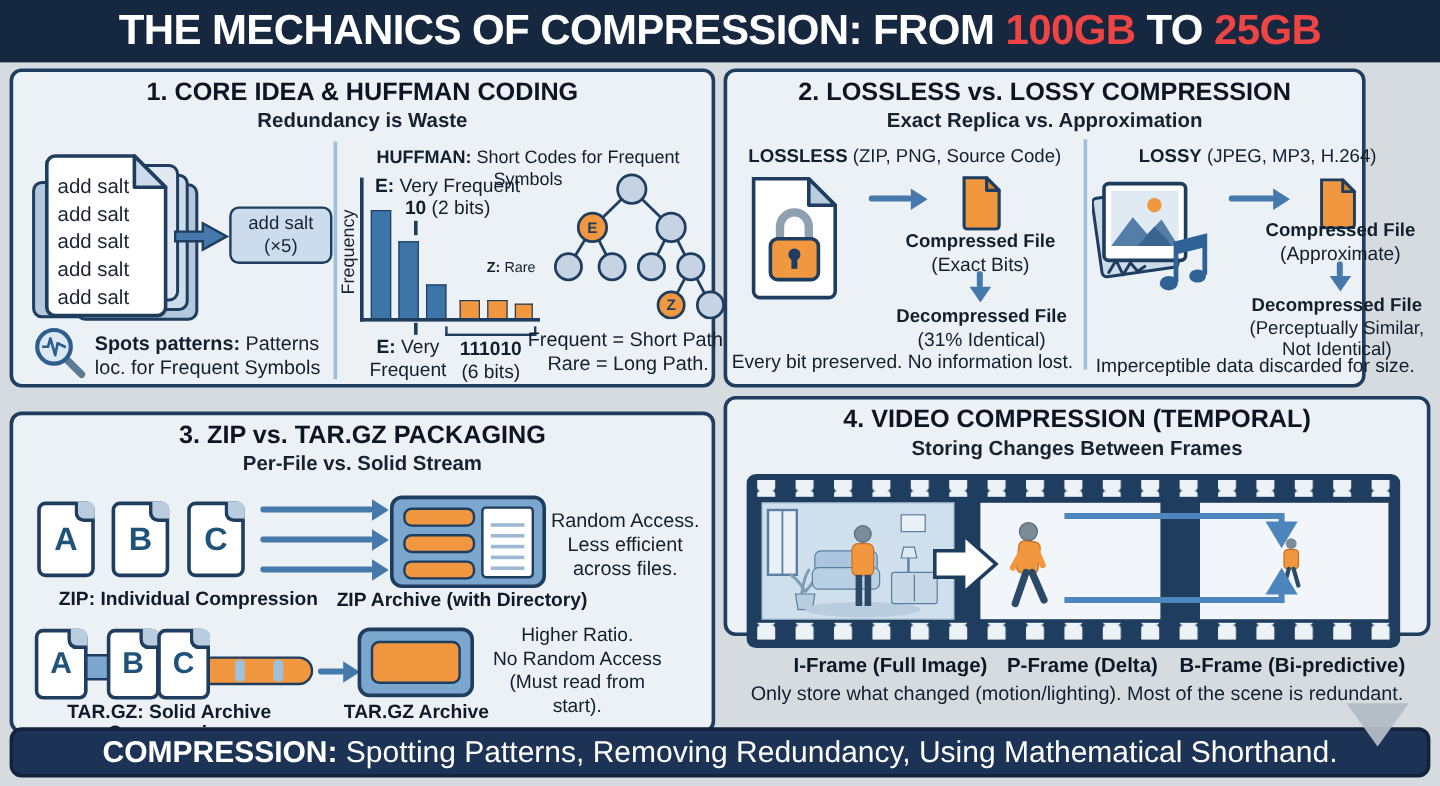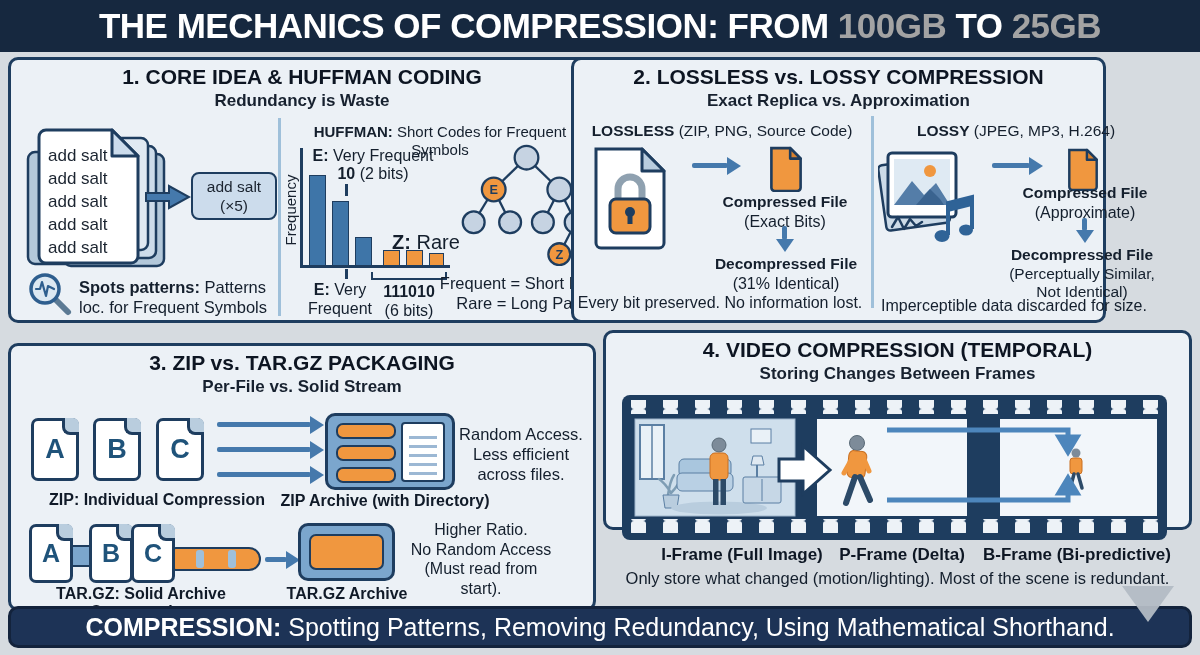--- a/index.html
+++ b/index.html
@@ -1,28 +1,28 @@
 <!DOCTYPE html>
 <html><head>
 <meta charset="utf-8">
 <style>
   *{margin:0;padding:0;box-sizing:border-box}
   html,body{width:1200px;height:655px}
   body{font-family:"Liberation Sans",sans-serif;background:#d6dbe0;position:relative;overflow:hidden;color:#131c2a}
   .abs{position:absolute}
   
   .header{position:absolute;left:0;top:0;width:1200px;height:52px;background:#16283F;display:flex;align-items:center;justify-content:center;font-size:35px;font-weight:800;color:#fff;letter-spacing:-.5px;white-space:pre}
-  .org{color:#a3a3a3}
+  .org{color:#ef4444}
   .footer{position:absolute;left:8px;top:606px;width:1184px;height:42px;background:#1D3356;border:3px solid #13233C;border-radius:10px;display:flex;align-items:center;justify-content:center;color:#fff;font-size:25px;white-space:pre}
   .footer .b{font-weight:800}
   .playtri{position:absolute;left:1122px;top:586px;width:0;height:0;border-left:26px solid transparent;border-right:26px solid transparent;border-top:36px solid #b3bcc4;opacity:.95;z-index:6}
   
   .panel{position:absolute;background:#ECF1F6;border:3px solid #1E3D5F;border-radius:10px}
   #p1{left:8px;top:57px;width:588px;height:266px}
-  #p2{left:571px;top:57px;width:535px;height:266px}
+  #p2{left:603px;top:57px;width:535px;height:266px}
   #p3{left:8px;top:343px;width:588px;height:268px}
   #p4{left:603px;top:330px;width:589px;height:200px}
   .ptitle{position:absolute;top:5px;left:0;right:0;text-align:center;font-size:21px;font-weight:800;color:#0d1522}
   .psub{position:absolute;top:31px;left:0;right:0;text-align:center;font-size:17px;font-weight:700;color:#17212f}
   .vdiv{position:absolute;width:2.5px;background:#9fc0da}
   .cap{position:absolute;text-align:center;font-size:16px;color:#141f2d;line-height:1.2}
   .lead{font-weight:800}
   
   .arr{position:absolute;background:#4579AC;height:5px;border-radius:2px}
   .arr:after{content:"";position:absolute;right:-13px;top:50%;transform:translateY(-50%);border-left:14px solid #4579AC;border-top:9px solid transparent;border-bottom:9px solid transparent}
@@ -103,21 +103,21 @@
     <div class="bar" style="left:6px;width:17px;height:90px;background:#3E75A8"></div>
     <div class="bar" style="left:29px;width:17px;height:64px;background:#3E75A8"></div>
     <div class="bar" style="left:52px;width:17px;height:28px;background:#3E75A8"></div>
     <div class="bar" style="left:80px;width:17px;height:15px;background:#F0973F"></div>
     <div class="bar" style="left:103px;width:17px;height:15px;background:#F0973F"></div>
     <div class="bar" style="left:126px;width:15px;height:12px;background:#F0973F"></div>
   </div>
   <div class="cap" style="left:292px;top:86px;width:140px;font-size:16px"><span class="lead">E:</span><span> Very Frequent</span></div>
   <div class="cap" style="left:292px;top:104px;width:140px;font-size:16px"><span class="lead">10</span><span> (2 bits)</span></div>
   <div class="tick" style="left:334px;top:124px;height:12px"></div>
-  <div class="cap" style="left:375px;top:170px;width:80px;font-size:20px"><span class="lead">Z:</span><span> Rare</span></div>
+  <div class="cap" style="left:375px;top:156px;width:80px;font-size:12px"><span class="lead">Z:</span><span> Rare</span></div>
   <div class="tick" style="left:334px;top:209px;height:10px"></div>
   <div class="bracket"></div>
   <div class="cap" style="left:279px;top:220px;width:100px;font-size:16px">
       <div><span class="lead">E:</span><span> Very</span></div>
       <div>Frequent</div>
     </div>
   <div class="cap" style="left:352px;top:222px;width:92px;font-size:16px">
       <div class="lead">111010</div>
       <div>(6 bits)</div>
     </div>

